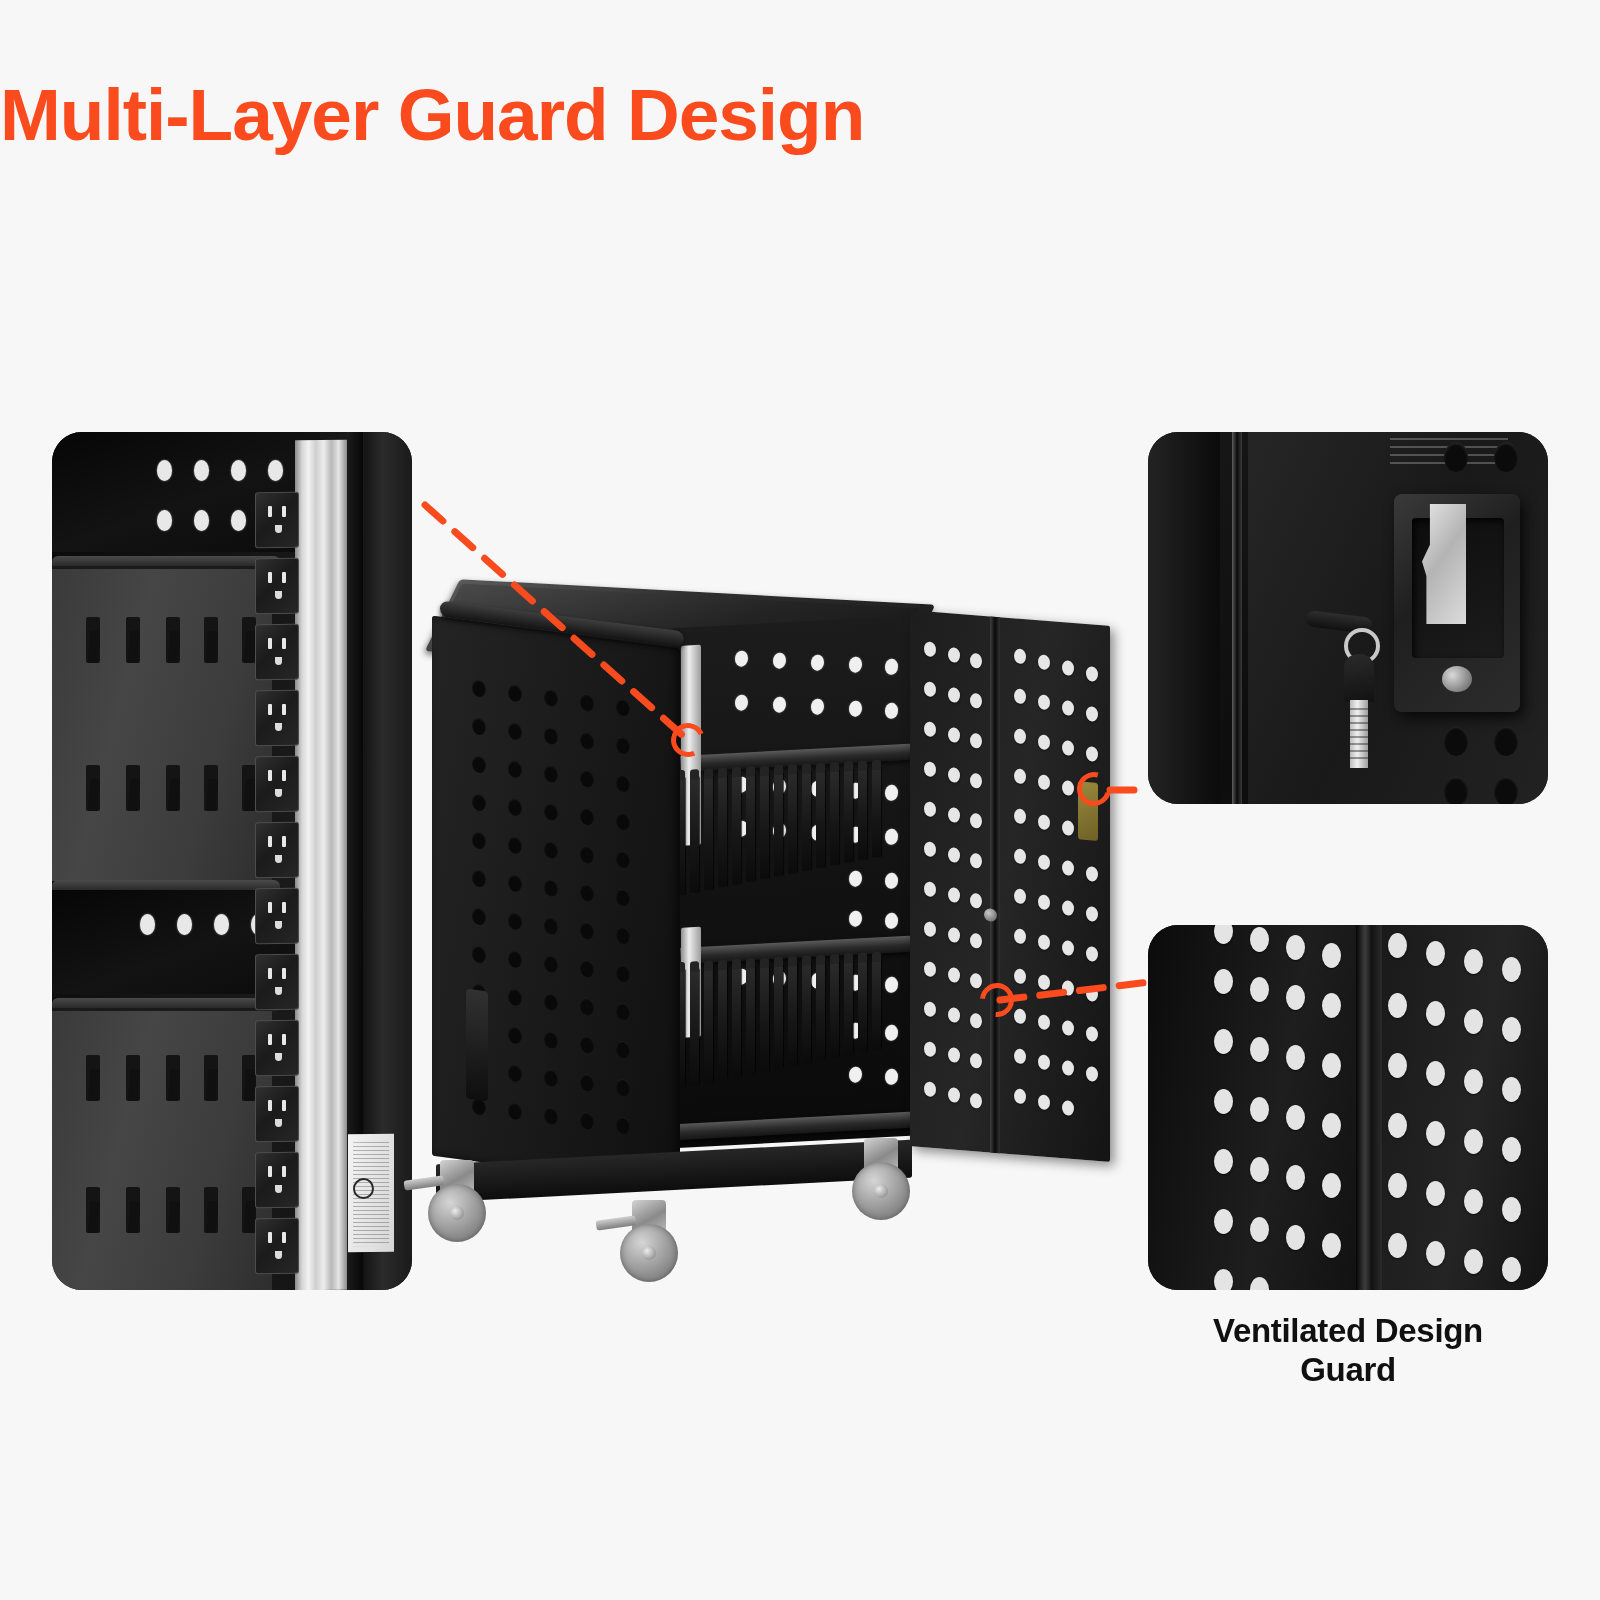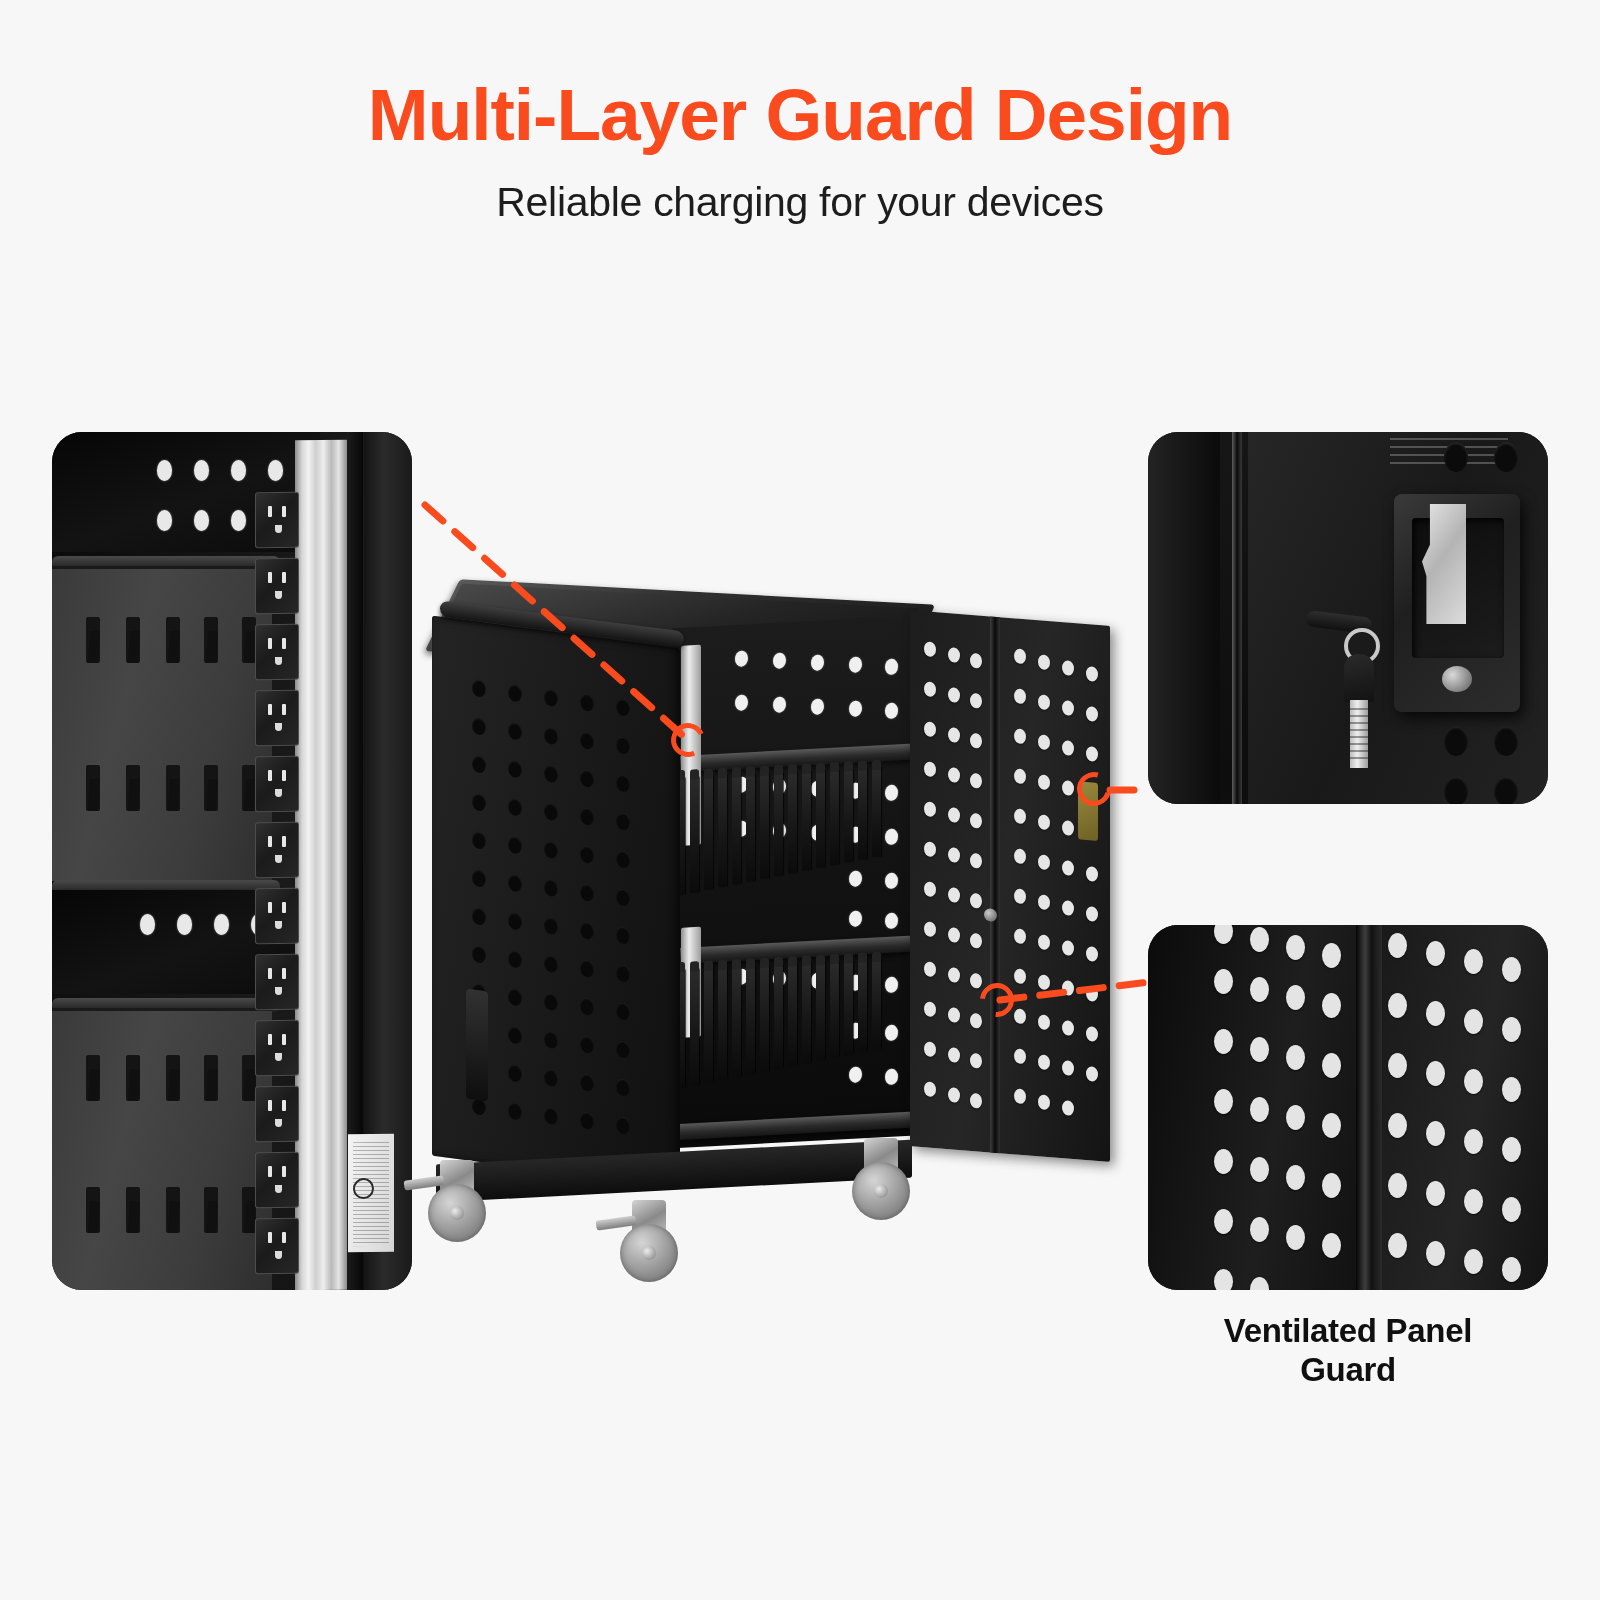--- a/index.html
+++ b/index.html
@@ -14,21 +14,21 @@
     background: #f7f7f7;
     overflow: hidden;
     font-family: "Liberation Sans", sans-serif;
   }
 
   
   #header {
     position: absolute;
     left: 0; top: 0;
     width: 1600px;
-    text-align: center;
+    text-align: left;
   }
   #title {
     margin: 0;
     padding-top: 78px;
     font-size: 73px;
     font-weight: bold;
     letter-spacing: -1px;
     color: #fa4b1e;
     line-height: 1.0;
   }
@@ -546,21 +546,20 @@
     box-sizing: border-box;
   }
 </style>
 </head>
 <body>
 
 <div id="page">
 
   <div id="header">
     <h1 id="title">Multi-Layer Guard Design</h1>
-    <p id="subtitle">Reliable charging for your devices</p>
   </div>
 
   <div id="panel-charging" class="photo-panel">
 
     <div class="cs-backwall"></div>
     <div class="cs-vent-row" style="left:105px; top:28px;">
       <div class="cs-vent"></div>
       <div class="cs-vent"></div>
       <div class="cs-vent"></div>
       <div class="cs-vent"></div>
@@ -1002,21 +1001,21 @@
       <div class="vp-hole" style="left:82px;  top:264px;"></div>
       <div class="vp-hole" style="left:120px; top:272px;"></div>
       <div class="vp-hole" style="left:6px;   top:308px;"></div>
       <div class="vp-hole" style="left:44px;  top:316px;"></div>
       <div class="vp-hole" style="left:82px;  top:324px;"></div>
       <div class="vp-hole" style="left:120px; top:332px;"></div>
     </div>
   </div>
 
   <div id="caption-vent" class="caption">
-    <span>Ventilated Panel</span><br>
+    <span>Ventilated Design</span><br>
     <span>Guard</span>
   </div>
 
   <svg id="callouts" viewBox="0 0 1600 1600">
 
     <line x1="425" y1="505" x2="690" y2="742" stroke="#fa4b1e" stroke-width="7" stroke-dasharray="24 16" stroke-linecap="round"></line>
 
     <line x1="1110" y1="790" x2="1150" y2="790" stroke="#fa4b1e" stroke-width="7" stroke-dasharray="24 16" stroke-linecap="round"></line>
 
     <line x1="1000" y1="1000" x2="1150" y2="982" stroke="#fa4b1e" stroke-width="7" stroke-dasharray="24 16" stroke-linecap="round"></line>

